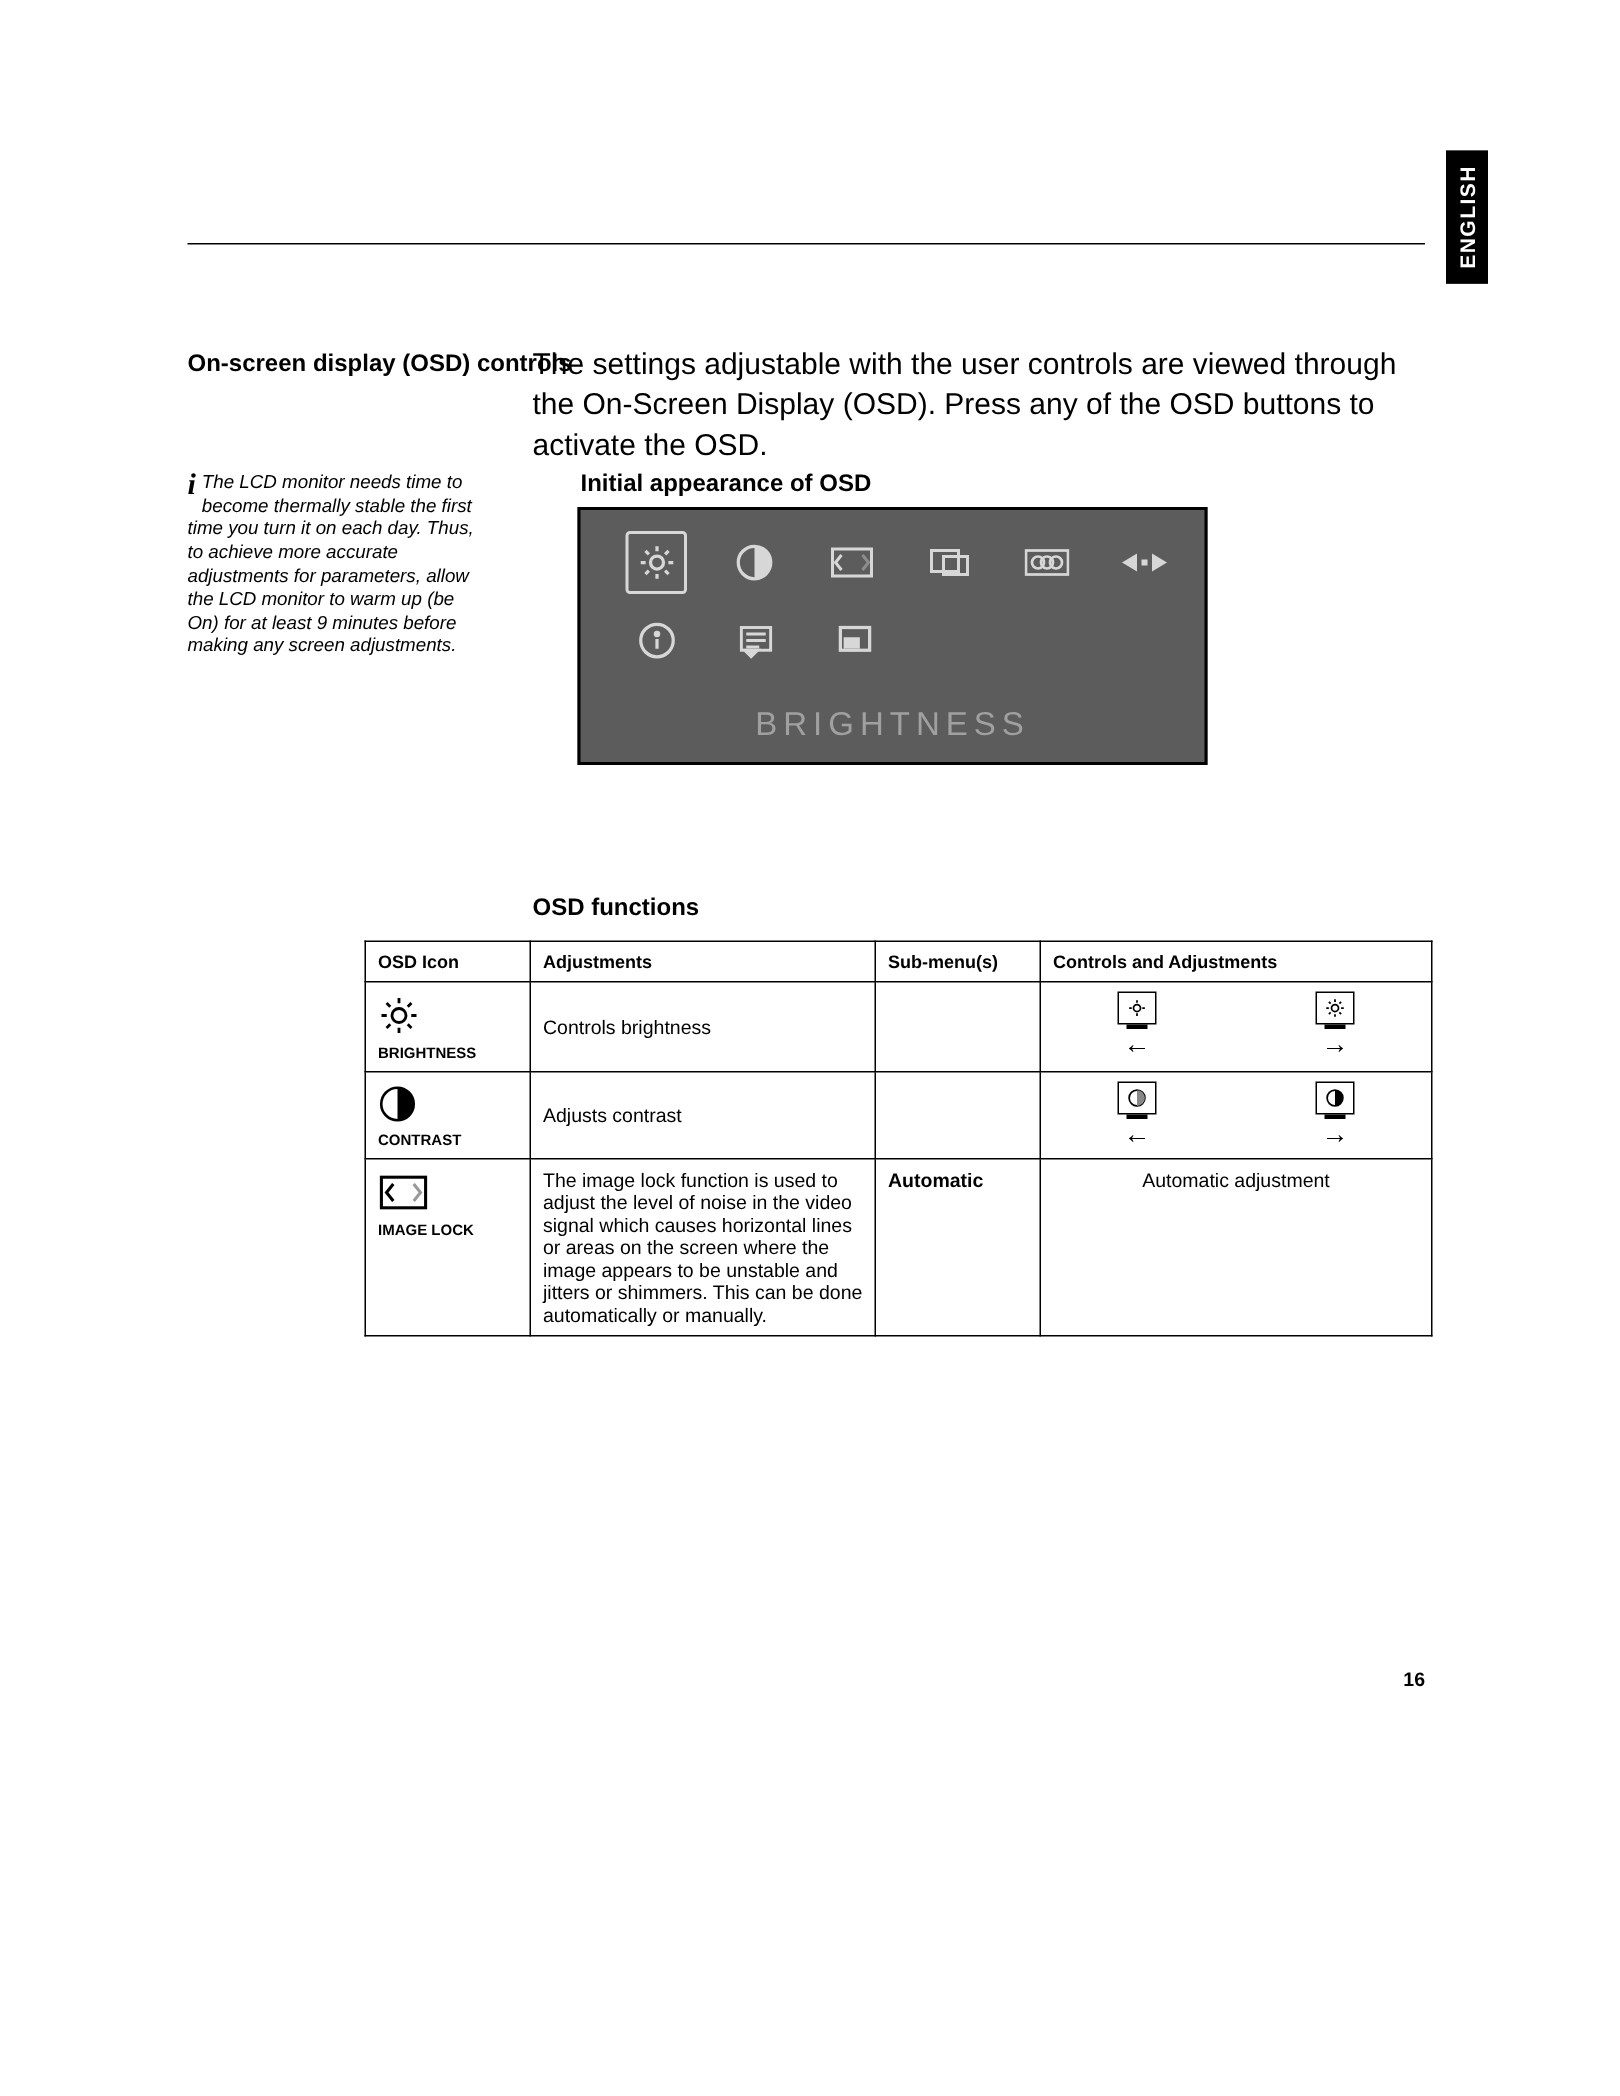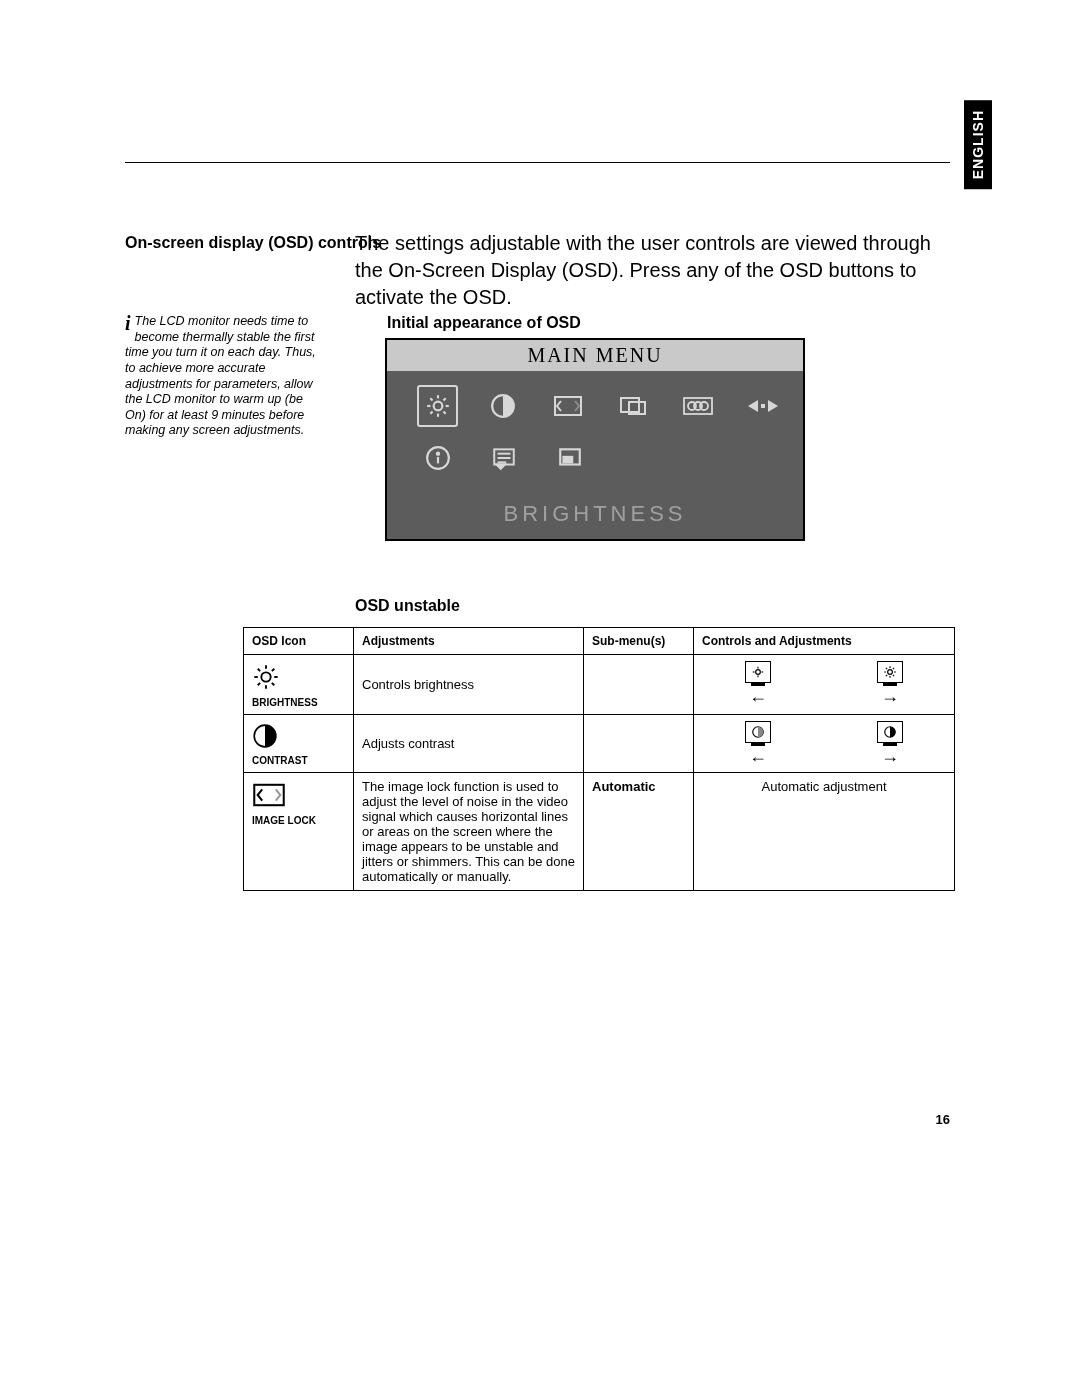--- a/index.html
+++ b/index.html
@@ -182,21 +182,20 @@
 <p class="intro">The settings adjustable with the user controls are viewed through the On-Screen Display (OSD). Press any of the OSD buttons to activate the OSD.</p>
 
 <div class="sidenote">
   <span class="sidenote-icon">i</span>
   <span>The LCD monitor needs time to become thermally stable the first time you turn it on each day. Thus, to achieve more accurate adjustments for parameters, allow the LCD monitor to warm up (be On) for at least 9 minutes before making any screen adjustments.</span>
 </div>
 
 <h2 class="subhead sub-initial">Initial appearance of OSD</h2>
 
 <div class="osd-window">
-  <div class="osd-title">MAIN MENU</div>
   <div class="osd-icons">
     <div class="osd-row">
       <div class="osd-icon selected">
         <svg width="26" height="26" viewBox="0 0 24 24" fill="none" stroke="#d7d7d7" stroke-width="2">
             <circle cx="12" cy="12" r="4"></circle>
             <line x1="12" y1="2" x2="12" y2="5"></line>
             <line x1="12" y1="19" x2="12" y2="22"></line>
             <line x1="2" y1="12" x2="5" y2="12"></line>
             <line x1="19" y1="12" x2="22" y2="12"></line>
             <line x1="4.9" y1="4.9" x2="7" y2="7"></line>
@@ -261,21 +260,21 @@
         <svg width="26" height="26" viewBox="0 0 24 24" fill="none" stroke="#d7d7d7" stroke-width="2">
             <rect x="3" y="4" width="18" height="14"></rect>
             <rect x="6" y="11" width="8" height="5" fill="#d7d7d7"></rect>
           </svg>
       </div>
     </div>
   </div>
   <div class="osd-footer">BRIGHTNESS</div>
 </div>
 
-<h2 class="subhead sub-func">OSD unstable</h2>
+<h2 class="subhead sub-func">OSD functions</h2>
 
 <table class="func">
   <thead>
     <tr>
       <th class="icon-col">OSD Icon</th>
       <th class="desc-col">Adjustments</th>
       <th class="sub-col">Sub-menu(s)</th>
       <th class="adj-col" colspan="2">Controls and Adjustments</th>
     </tr>
   </thead>

